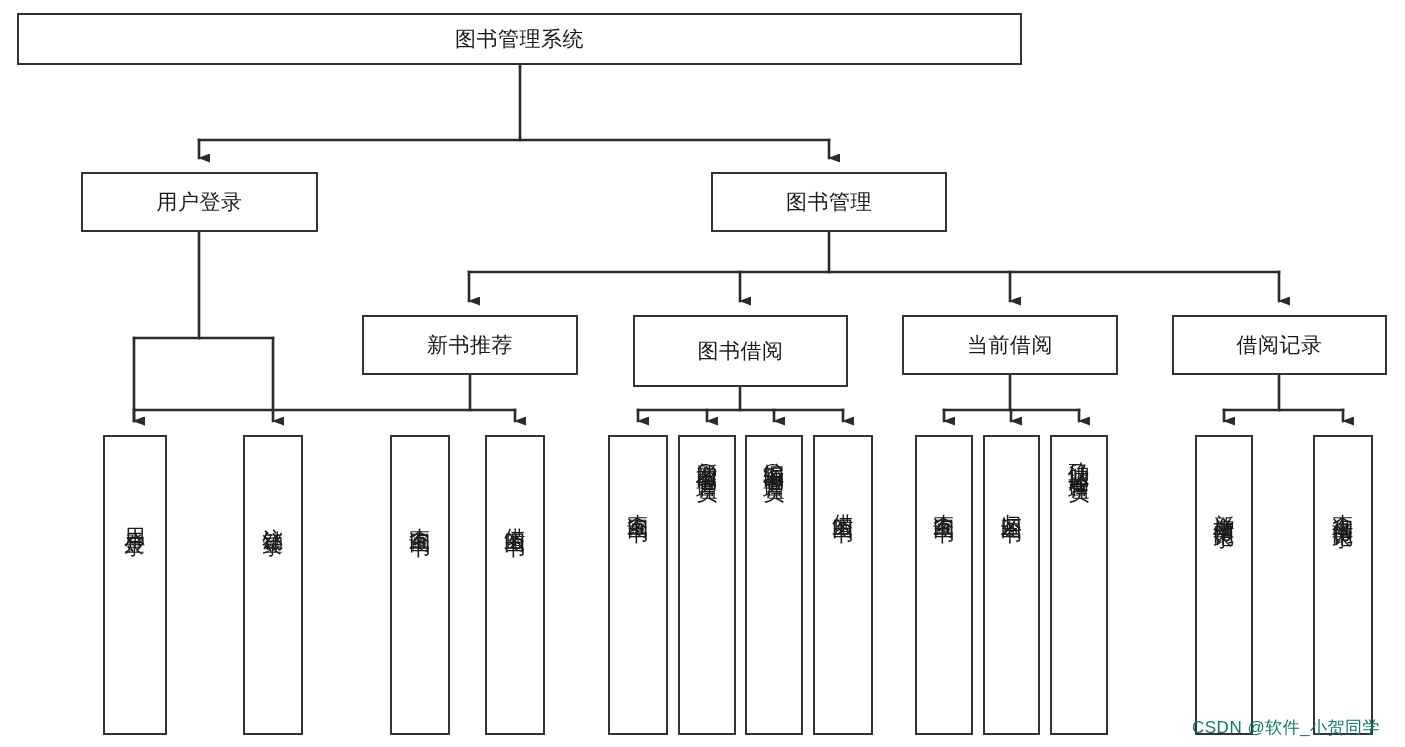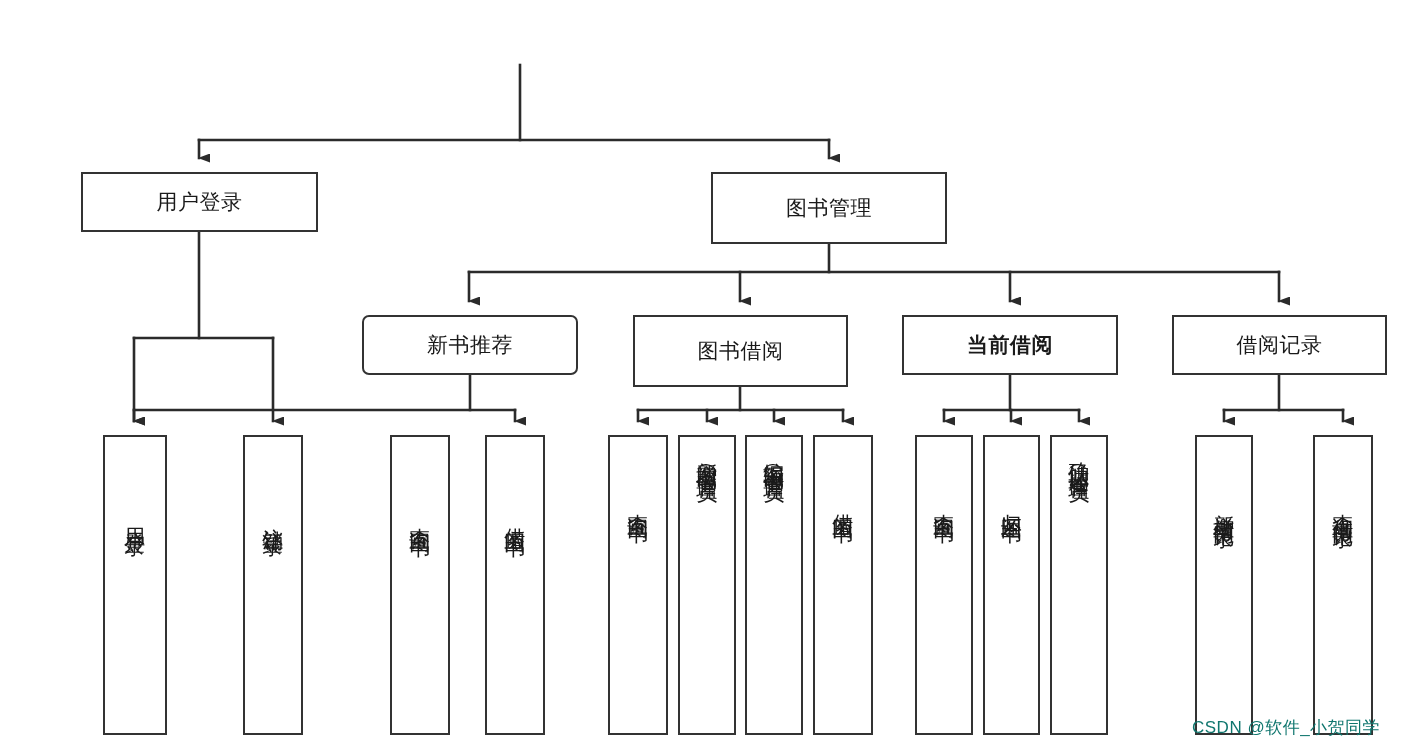--- a/index.html
+++ b/index.html
@@ -116,37 +116,40 @@
         <line x1="944" y1="410" x2="944" y2="421" marker-end="url(#arrowhead)"></line>
         <line x1="1011" y1="410" x2="1011" y2="421" marker-end="url(#arrowhead)"></line>
         <line x1="1079" y1="410" x2="1079" y2="421" marker-end="url(#arrowhead)"></line>
         <line x1="1279" y1="375" x2="1279" y2="410"></line>
         <line x1="1224" y1="410" x2="1343" y2="410"></line>
         <line x1="1224" y1="410" x2="1224" y2="421" marker-end="url(#arrowhead)"></line>
         <line x1="1343" y1="410" x2="1343" y2="421" marker-end="url(#arrowhead)"></line>
       </g>
   </svg>
 
+  <div class="node-box node-horizontal" id="node-root" style="left: 17px; top: 13px; width: 1005px; height: 52px;">
+    <span class="node-label">图书管理系统</span>
+  </div>
 
   <div id="level2-container">
       <div class="node-box node-horizontal" style="left: 81px; top: 172px; width: 237px; height: 60px;">
         <span class="node-label">用户登录</span>
       </div>
-      <div class="node-box node-horizontal" style="left: 711px; top: 172px; width: 236px; height: 72px;">
+      <div class="node-box node-horizontal" style="left: 711px; top: 172px; width: 236px; height: 60px;">
         <span class="node-label">图书管理</span>
       </div>
     </div>
   <div id="level3-container">
-      <div class="node-box node-horizontal" style="left: 362px; top: 315px; width: 216px; height: 60px; border-radius: 7px;">
+      <div class="node-box node-horizontal" style="left: 362px; top: 315px; width: 216px; height: 60px;">
         <span class="node-label">新书推荐</span>
       </div>
       <div class="node-box node-horizontal" style="left: 633px; top: 315px; width: 215px; height: 72px;">
         <span class="node-label">图书借阅</span>
       </div>
-      <div class="node-box node-horizontal" style="left: 902px; top: 315px; width: 216px; height: 60px; font-weight: bold;">
+      <div class="node-box node-horizontal" style="left: 902px; top: 315px; width: 216px; height: 60px;">
         <span class="node-label">当前借阅</span>
       </div>
       <div class="node-box node-horizontal" style="left: 1172px; top: 315px; width: 215px; height: 60px; align-items: center;">
         <span class="node-label">借阅记录</span>
       </div>
     </div>
   <div id="leaves-container">
       <div class="node-box node-vertical mid" style="left: 103px; top: 435px; width: 64px; height: 300px;">
         <span class="node-label">用户登录</span>
       </div>

